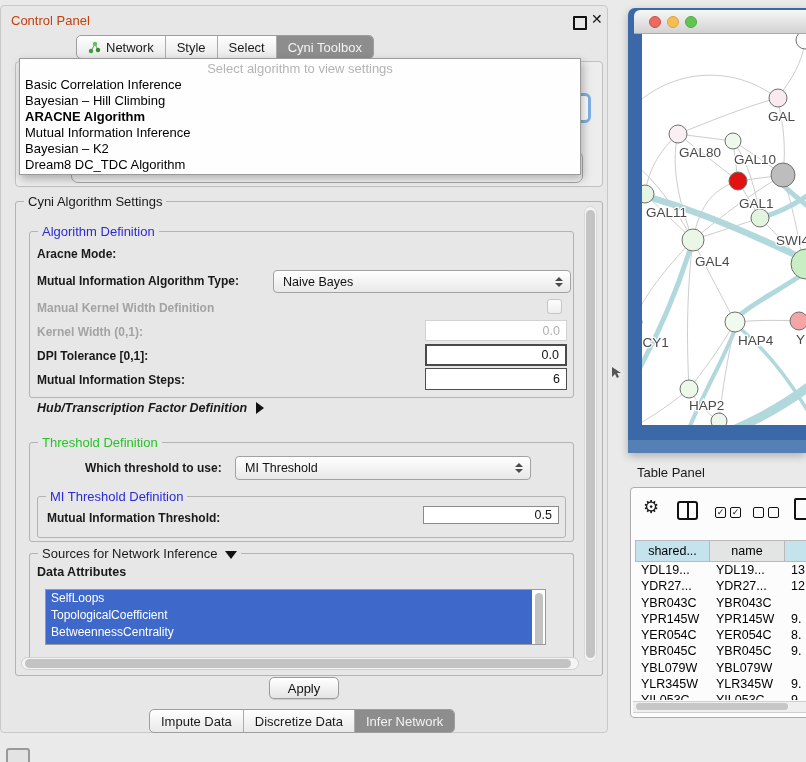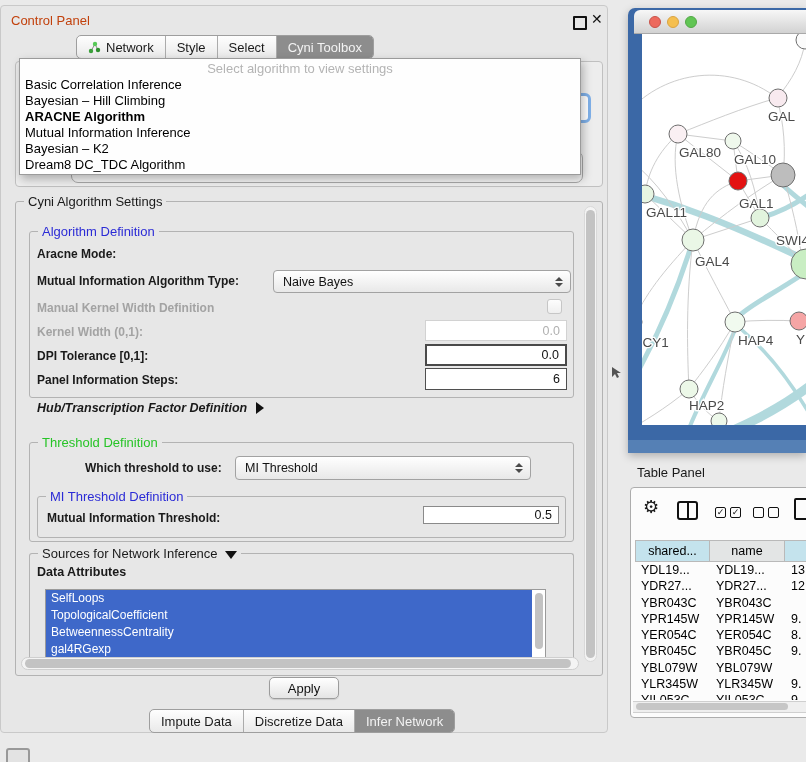--- a/index.html
+++ b/index.html
@@ -172,21 +172,21 @@
   <div class="flabel dis" style="left:36px;top:295px;">Manual Kernel Width Definition</div>
   <div class="cbox" style="left:546px;top:293px;"></div>
   <div class="flabel dis" style="left:36px;top:319px;">Kernel Width (0,1):</div>
   <div class="tfield dis" style="left:424px;top:314px;width:142px;height:21px;">
     <span>0.0</span>
   </div>
   <div class="flabel" style="left:36px;top:343px;">DPI Tolerance [0,1]:</div>
   <div class="tfield strong" style="left:424px;top:338px;width:142px;height:22px;">
     <span>0.0</span>
   </div>
-  <div class="flabel" style="left:36px;top:367px;">Panel Information Steps:</div>
+  <div class="flabel" style="left:36px;top:367px;">Mutual Information Steps:</div>
   <div class="tfield mid" style="left:424px;top:362px;width:142px;height:22px;">
     <span>6</span>
   </div>
 
   <div class="flabel" style="left:36px;top:395px;font-size:12.5px;font-style:italic;">
     <span>Hub/Transcription Factor Definition</span><span class="arrow-r"></span>
   </div>
 
   <div class="gbox" style="left:28px;top:436px;width:545px;height:100px;">
     <div class="gtitle green">Threshold Definition</div>
@@ -204,21 +204,21 @@
   </div>
   <div class="flabel" style="left:46px;top:505px;">Mutual Information Threshold:</div>
   <div class="tfield" style="left:422px;top:500px;width:136px;height:18px;border-color:#8A8A8A;">
     <span>0.5</span>
   </div>
 
   <div class="gbox" style="left:28px;top:547px;width:545px;height:113px;border-bottom:none;">
     <div class="gtitle"><span>Sources for Network Inference</span><span class="arrow-d"></span></div>
   </div>
   <div class="flabel" style="left:36px;top:559px;font-size:12.5px;">Data Attributes</div>
-  <div class="attr-list" style="left:44px;top:583px;width:501px;height:78px;" id="attr-list">
+  <div class="attr-list" style="left:44px;top:583px;width:501px;height:56px;" id="attr-list">
 
   <div class="attr-row">SelfLoops</div>
       <div class="attr-row">TopologicalCoefficient</div>
       <div class="attr-row">BetweennessCentrality</div>
       <div class="attr-row">gal4RGexp</div>
       <div class="list-thumb"></div>
     </div>
 
   <div class="vscroll" style="left:583px;top:200px;height:456px;">
     <div class="thumb"></div>

